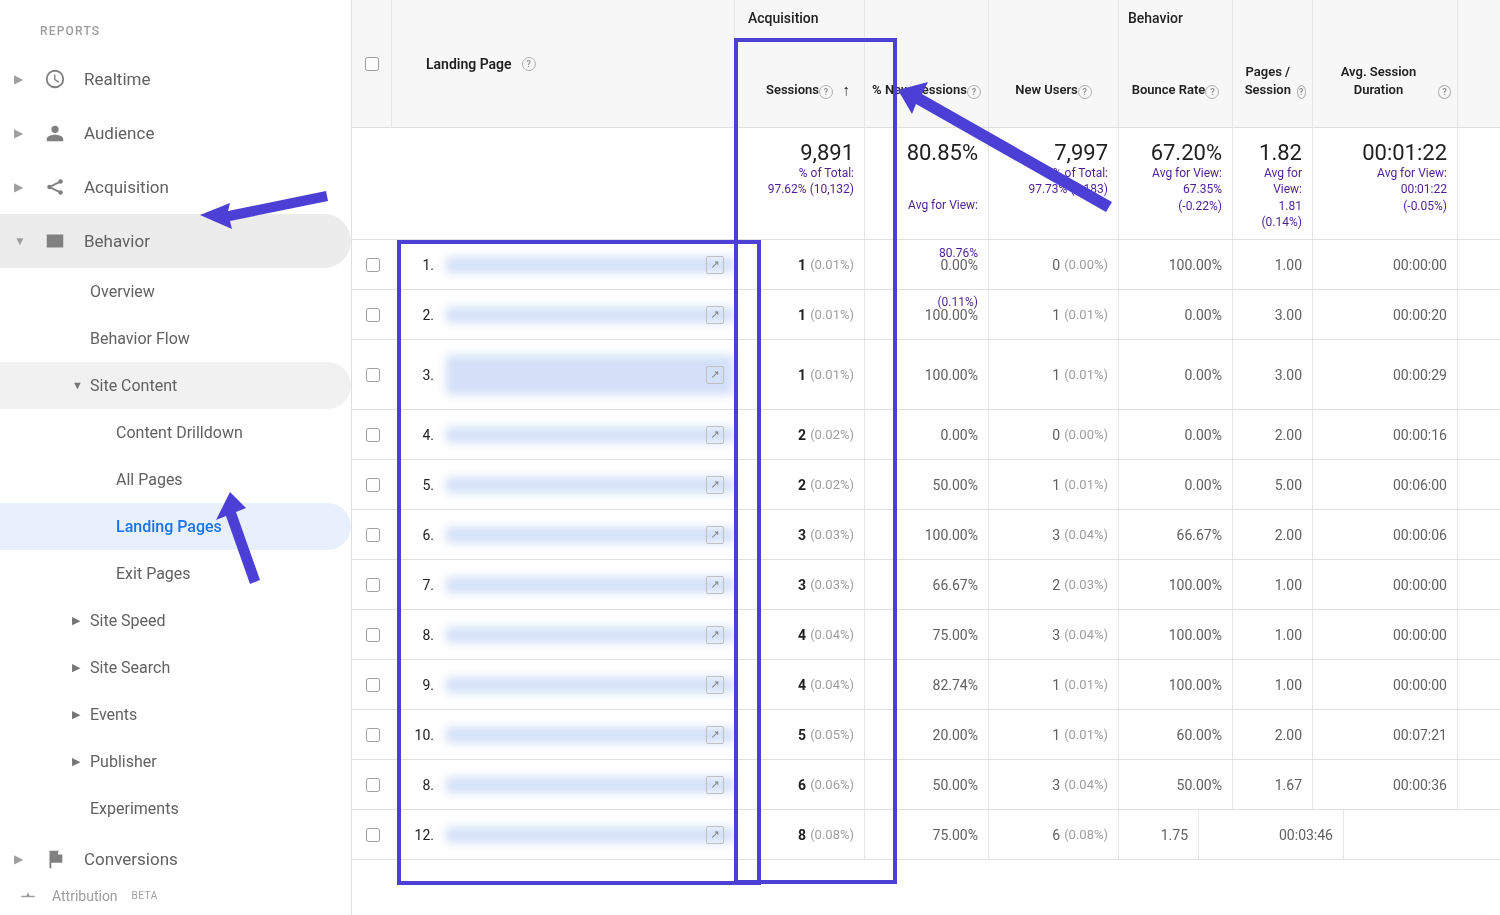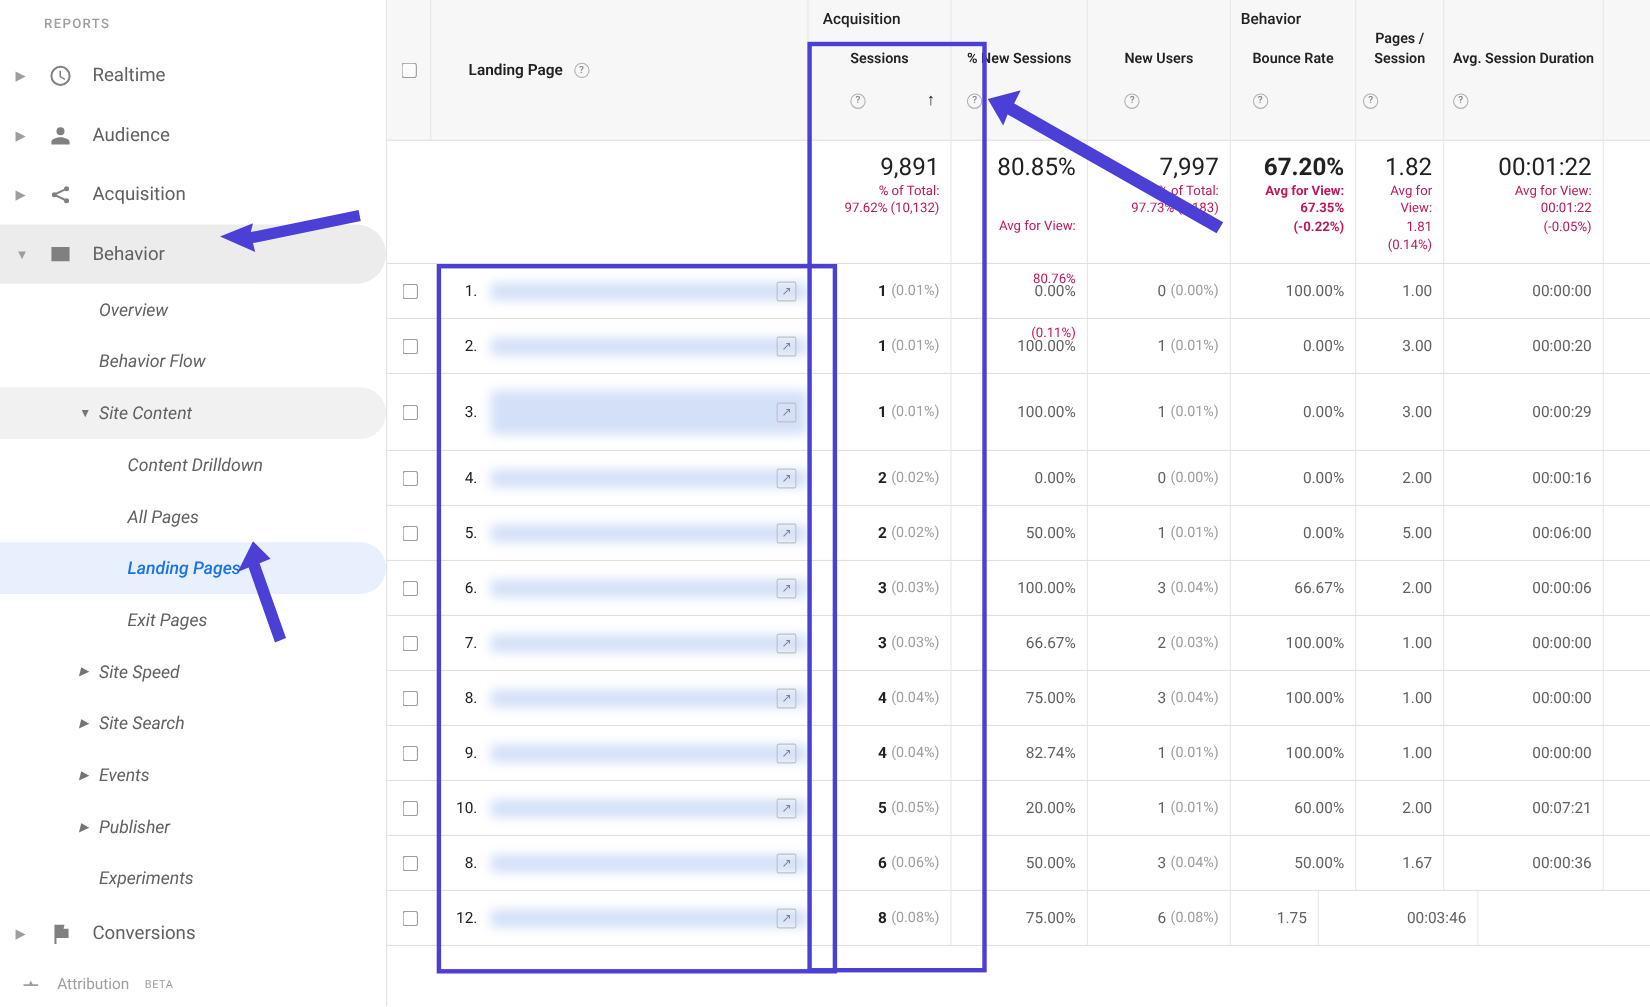--- a/index.html
+++ b/index.html
@@ -15,21 +15,21 @@
     position: relative;
   }
   .container { display: flex; height: 100%; }
 
   
   .sidebar {
     width: 352px;
     height: 100%;
     border-right: 1px solid #e0e0e0;
     background: #fff;
-    padding-top: 0;
+    padding-top: 10px;
     overflow: hidden;
   }
   .sidebar-section-title {
     font-size: 12px;
     letter-spacing: 1.2px;
     color: #9e9e9e;
     font-weight: 500;
     padding: 14px 0 14px 40px;
   }
   .nav-item {
@@ -46,21 +46,21 @@
   .nav-item.open.behavior { background: #ececec; }
   .nav-item .caret {
     width: 12px;
     color: #9e9e9e;
     font-size: 12px;
     visibility: hidden;
   }
   .nav-item.expandable .caret { visibility: visible; }
   .nav-icon { width: 22px; height: 22px; color: #757575; display:flex; align-items:center; justify-content:center; }
   .nav-icon svg { width:22px; height:22px; fill:#808080; }
-  .sub-list { padding-left: 0; font-style: italic; }
+  .sub-list { padding-left: 0; }
   .sub-item {
     display:block;
     padding: 14px 0 14px 90px;
     font-size: 16px;
     color: #616161;
     cursor:pointer;
     border-radius: 0 28px 28px 0;
   }
   .sub-item.has-caret { padding-left: 72px; display:flex; align-items:center; gap:8px; }
   .sub-item.has-caret .sub-caret { font-size:11px; color:#757575; width:10px; }
@@ -116,33 +116,33 @@
   .metric-head.newusers { width:130px; }
   .metric-head.bounce { width:114px; }
   .metric-head.pps { width:80px; }
   .metric-head.dur { width:145px; }
   .help-icon {
     display:inline-block; width:14px; height:14px; border-radius:50%;
     border:1px solid #b0b0b0; color:#909090; font-size:9px; line-height:13px; text-align:center;
     margin-top:6px;
   }
   .sort-arrow { position:absolute; right:14px; bottom:28px; font-size:15px; }
-  .head-text { display:flex; flex-direction:column; align-items:flex-start; gap:16px; line-height:1.4; }
+  .head-text { display:flex; flex-direction:row; align-items:flex-end; gap:0; line-height:1.4; }
 
   .summary-row { display:flex; border-bottom:1px solid #e0e0e0; height:112px; background:#fff; }
   .summary-row .col-check { border-right:none; }
   .summary-row .col-lp { border-right:1px solid #e6e6e6; }
   .summary-cell {
     border-right:1px solid #e6e6e6;
     display:flex; flex-direction:column; align-items:flex-end; justify-content:flex-start;
     padding:12px 10px 0 4px;
     text-align:right;
   }
   .summary-main { font-size:22px; color:#212121; line-height:1.15; }
-  .summary-sub { font-size:12px; color:#be185d; line-height:1.35; }
+  .summary-sub { font-size:12px; color:#4c1d95; line-height:1.35; }
 
   .data-row {
     display:flex; border-bottom:1px solid #e0e0e0; height:50px; font-size:14px; align-items:stretch;
   }
   .data-row .col-check { border-right:none; }
   .lp-cell {
     width:343px; display:flex; align-items:center; gap:12px; padding-left:14px; border-right:1px solid #e6e6e6; position:relative;
   }
   .row-num { width:28px; text-align:right; color:#212121; }
   .blurred-link { flex:1; height:16px; background:#d3e0f8; filter:blur(5px); border-radius:2px; }
@@ -329,21 +329,21 @@
         <div class="summary-main">80.85%</div>
         <div class="summary-sub">Avg for View:</div>
         <div class="summary-sub">80.76%</div>
         <div class="summary-sub">(0.11%)</div>
       </div>
       <div class="summary-cell" style="width:130px;">
         <div class="summary-main">7,997</div>
         <div class="summary-sub">% of Total:</div>
         <div class="summary-sub">97.73% (8,183)</div>
       </div>
-      <div class="summary-cell" style="width:114px;font-weight:bold;">
+      <div class="summary-cell" style="width:114px;">
         <div class="summary-main">67.20%</div>
         <div class="summary-sub">Avg for View:</div>
         <div class="summary-sub">67.35%</div>
         <div class="summary-sub">(-0.22%)</div>
       </div>
       <div class="summary-cell" style="width:80px;">
         <div class="summary-main">1.82</div>
         <div class="summary-sub">Avg for</div>
         <div class="summary-sub">View:</div>
         <div class="summary-sub">1.81</div>

